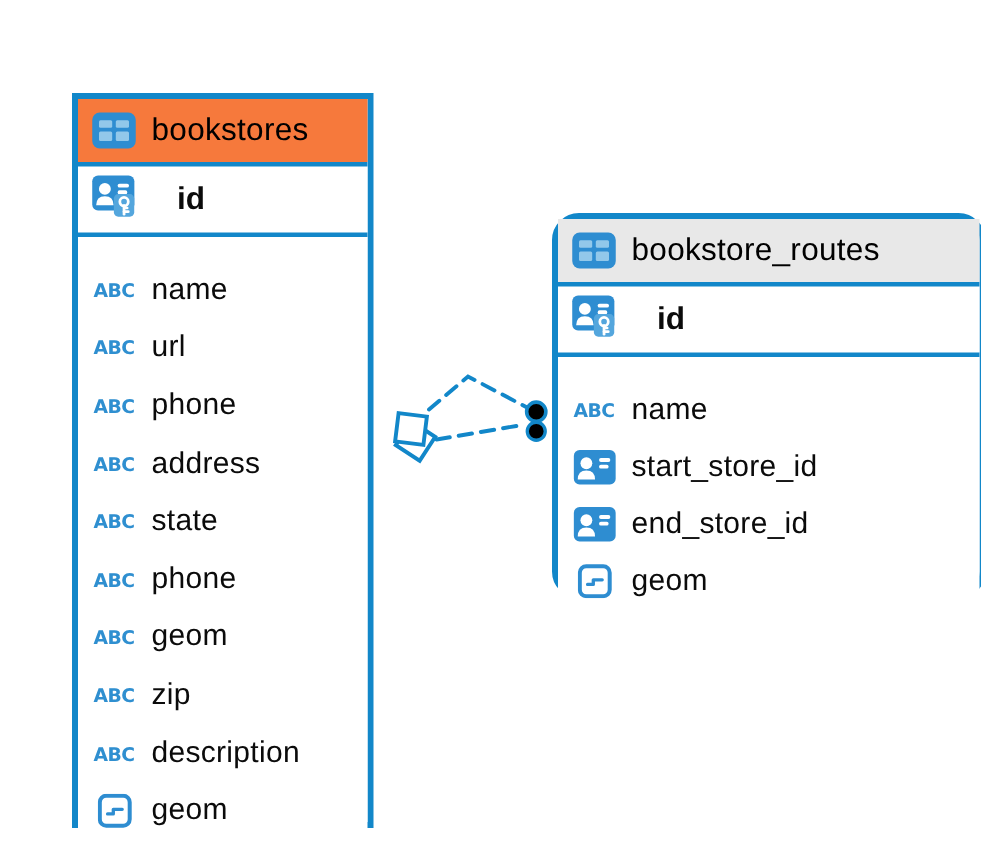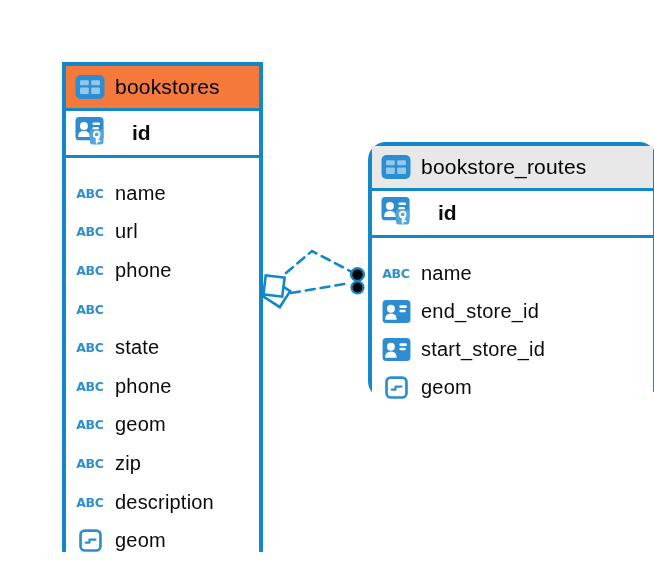--- a/index.html
+++ b/index.html
@@ -19,21 +19,21 @@
 
   .connector-svg{position:absolute;left:0;top:0;width:654px;height:570px;}
 
   .erd-table{
     position:absolute;
     background:#ffffff;
     border:4px solid var(--blue);
     display:flex;
     flex-direction:column;
   }
-  .t-bookstores{left:62px;top:62px;width:201px;height:490px;}
+  .t-bookstores{left:48px;top:62px;width:201px;height:490px;}
   .t-routes{left:368px;top:142px;width:289px;height:257px;border-radius:18px;}
 
   .thead{
     height:42px;
     display:flex;align-items:center;gap:9px;padding-left:8px;
     font-size:21px;letter-spacing:.2px;color:#000;
     flex:0 0 auto;
   }
   .thead.orange{background:var(--orange);}
   .thead.gray{background:var(--gray);}
@@ -158,20 +158,21 @@
       <div class="col-row">
         <span class="icon-slot">
             <span class="abc">ABC</span>
           </span>
         <span>phone</span>
       </div>
       <div class="col-row">
         <span class="icon-slot">
             <span class="abc">ABC</span>
           </span>
+        <span>address</span>
       </div>
       <div class="col-row">
         <span class="icon-slot">
             <span class="abc">ABC</span>
           </span>
         <span>state</span>
       </div>
       <div class="col-row">
         <span class="icon-slot">
             <span class="abc">ABC</span>
@@ -230,29 +231,29 @@
             <span class="abc">ABC</span>
           </span>
         <span>name</span>
       </div>
       <div class="col-row">
         <span class="icon-slot">
           <svg width="29" height="25">
               <use href="#icon-card"></use>
             </svg>
         </span>
-        <span>end_store_id</span>
+        <span>start_store_id</span>
       </div>
       <div class="col-row">
         <span class="icon-slot">
           <svg width="29" height="25">
               <use href="#icon-card"></use>
             </svg>
         </span>
-        <span>start_store_id</span>
+        <span>end_store_id</span>
       </div>
       <div class="col-row">
         <span class="icon-slot">
           <svg width="23" height="23">
               <use href="#icon-geom"></use>
             </svg>
         </span>
         <span>geom</span>
       </div>
     </div>

